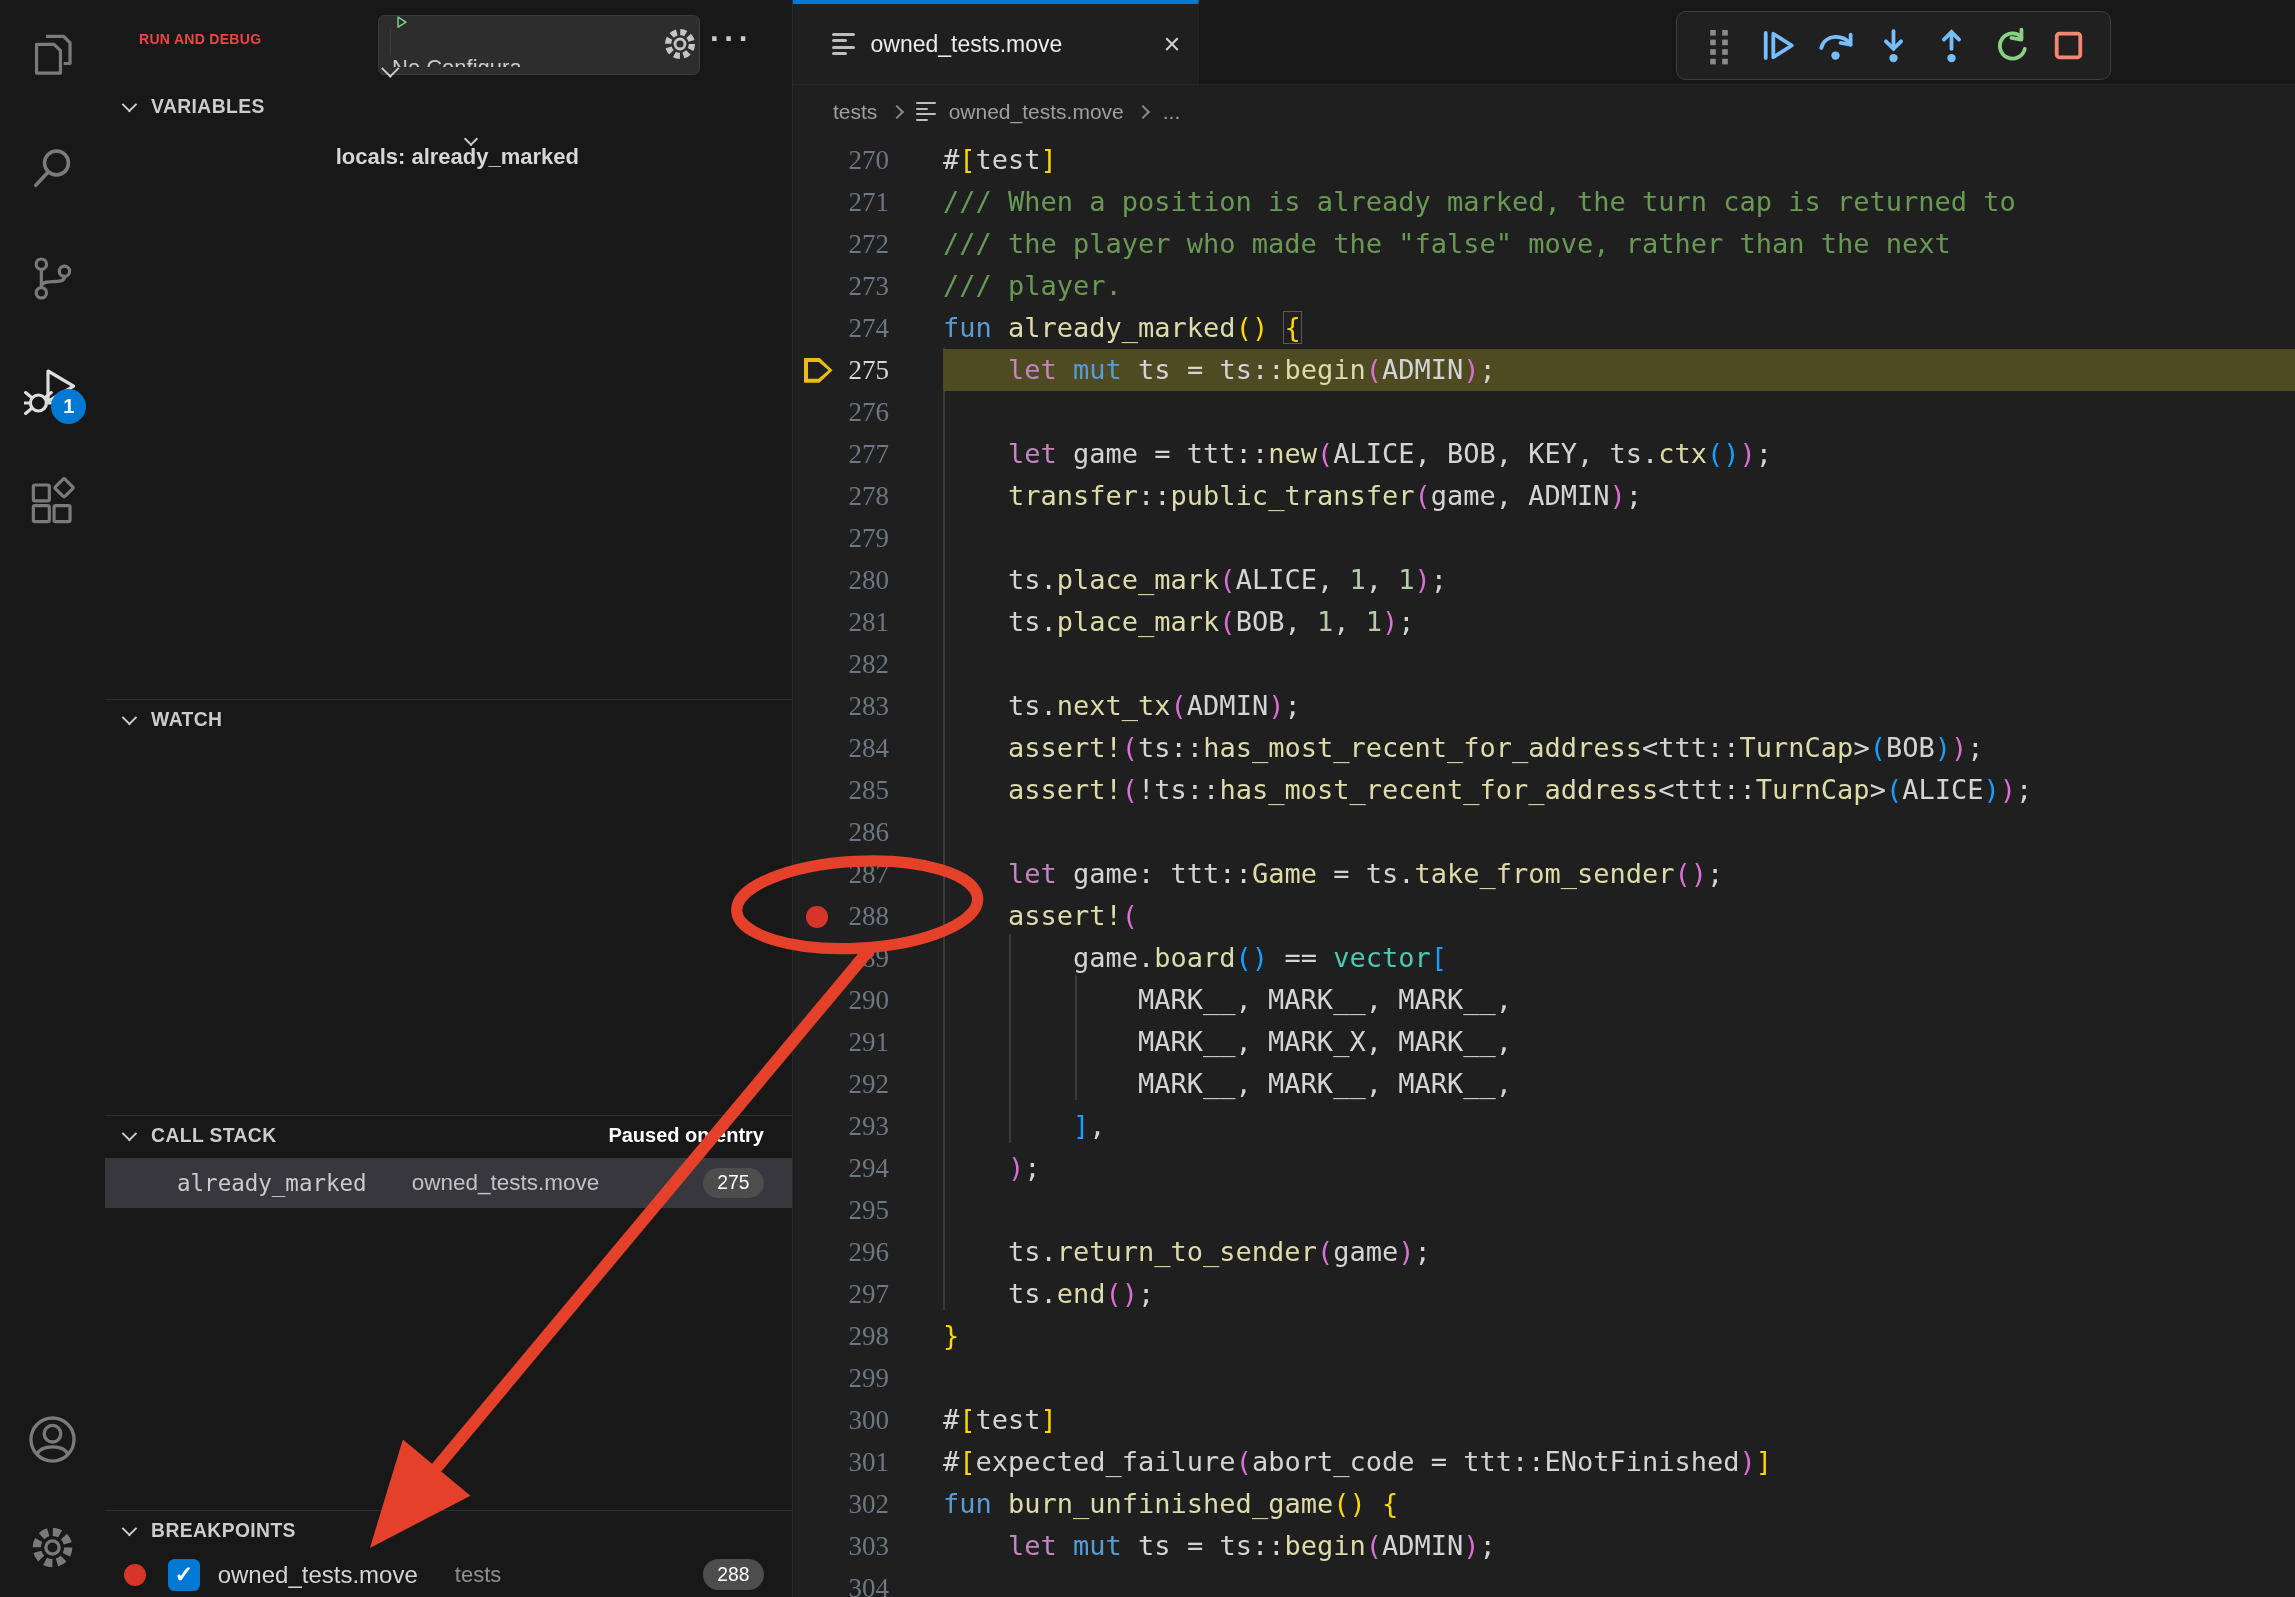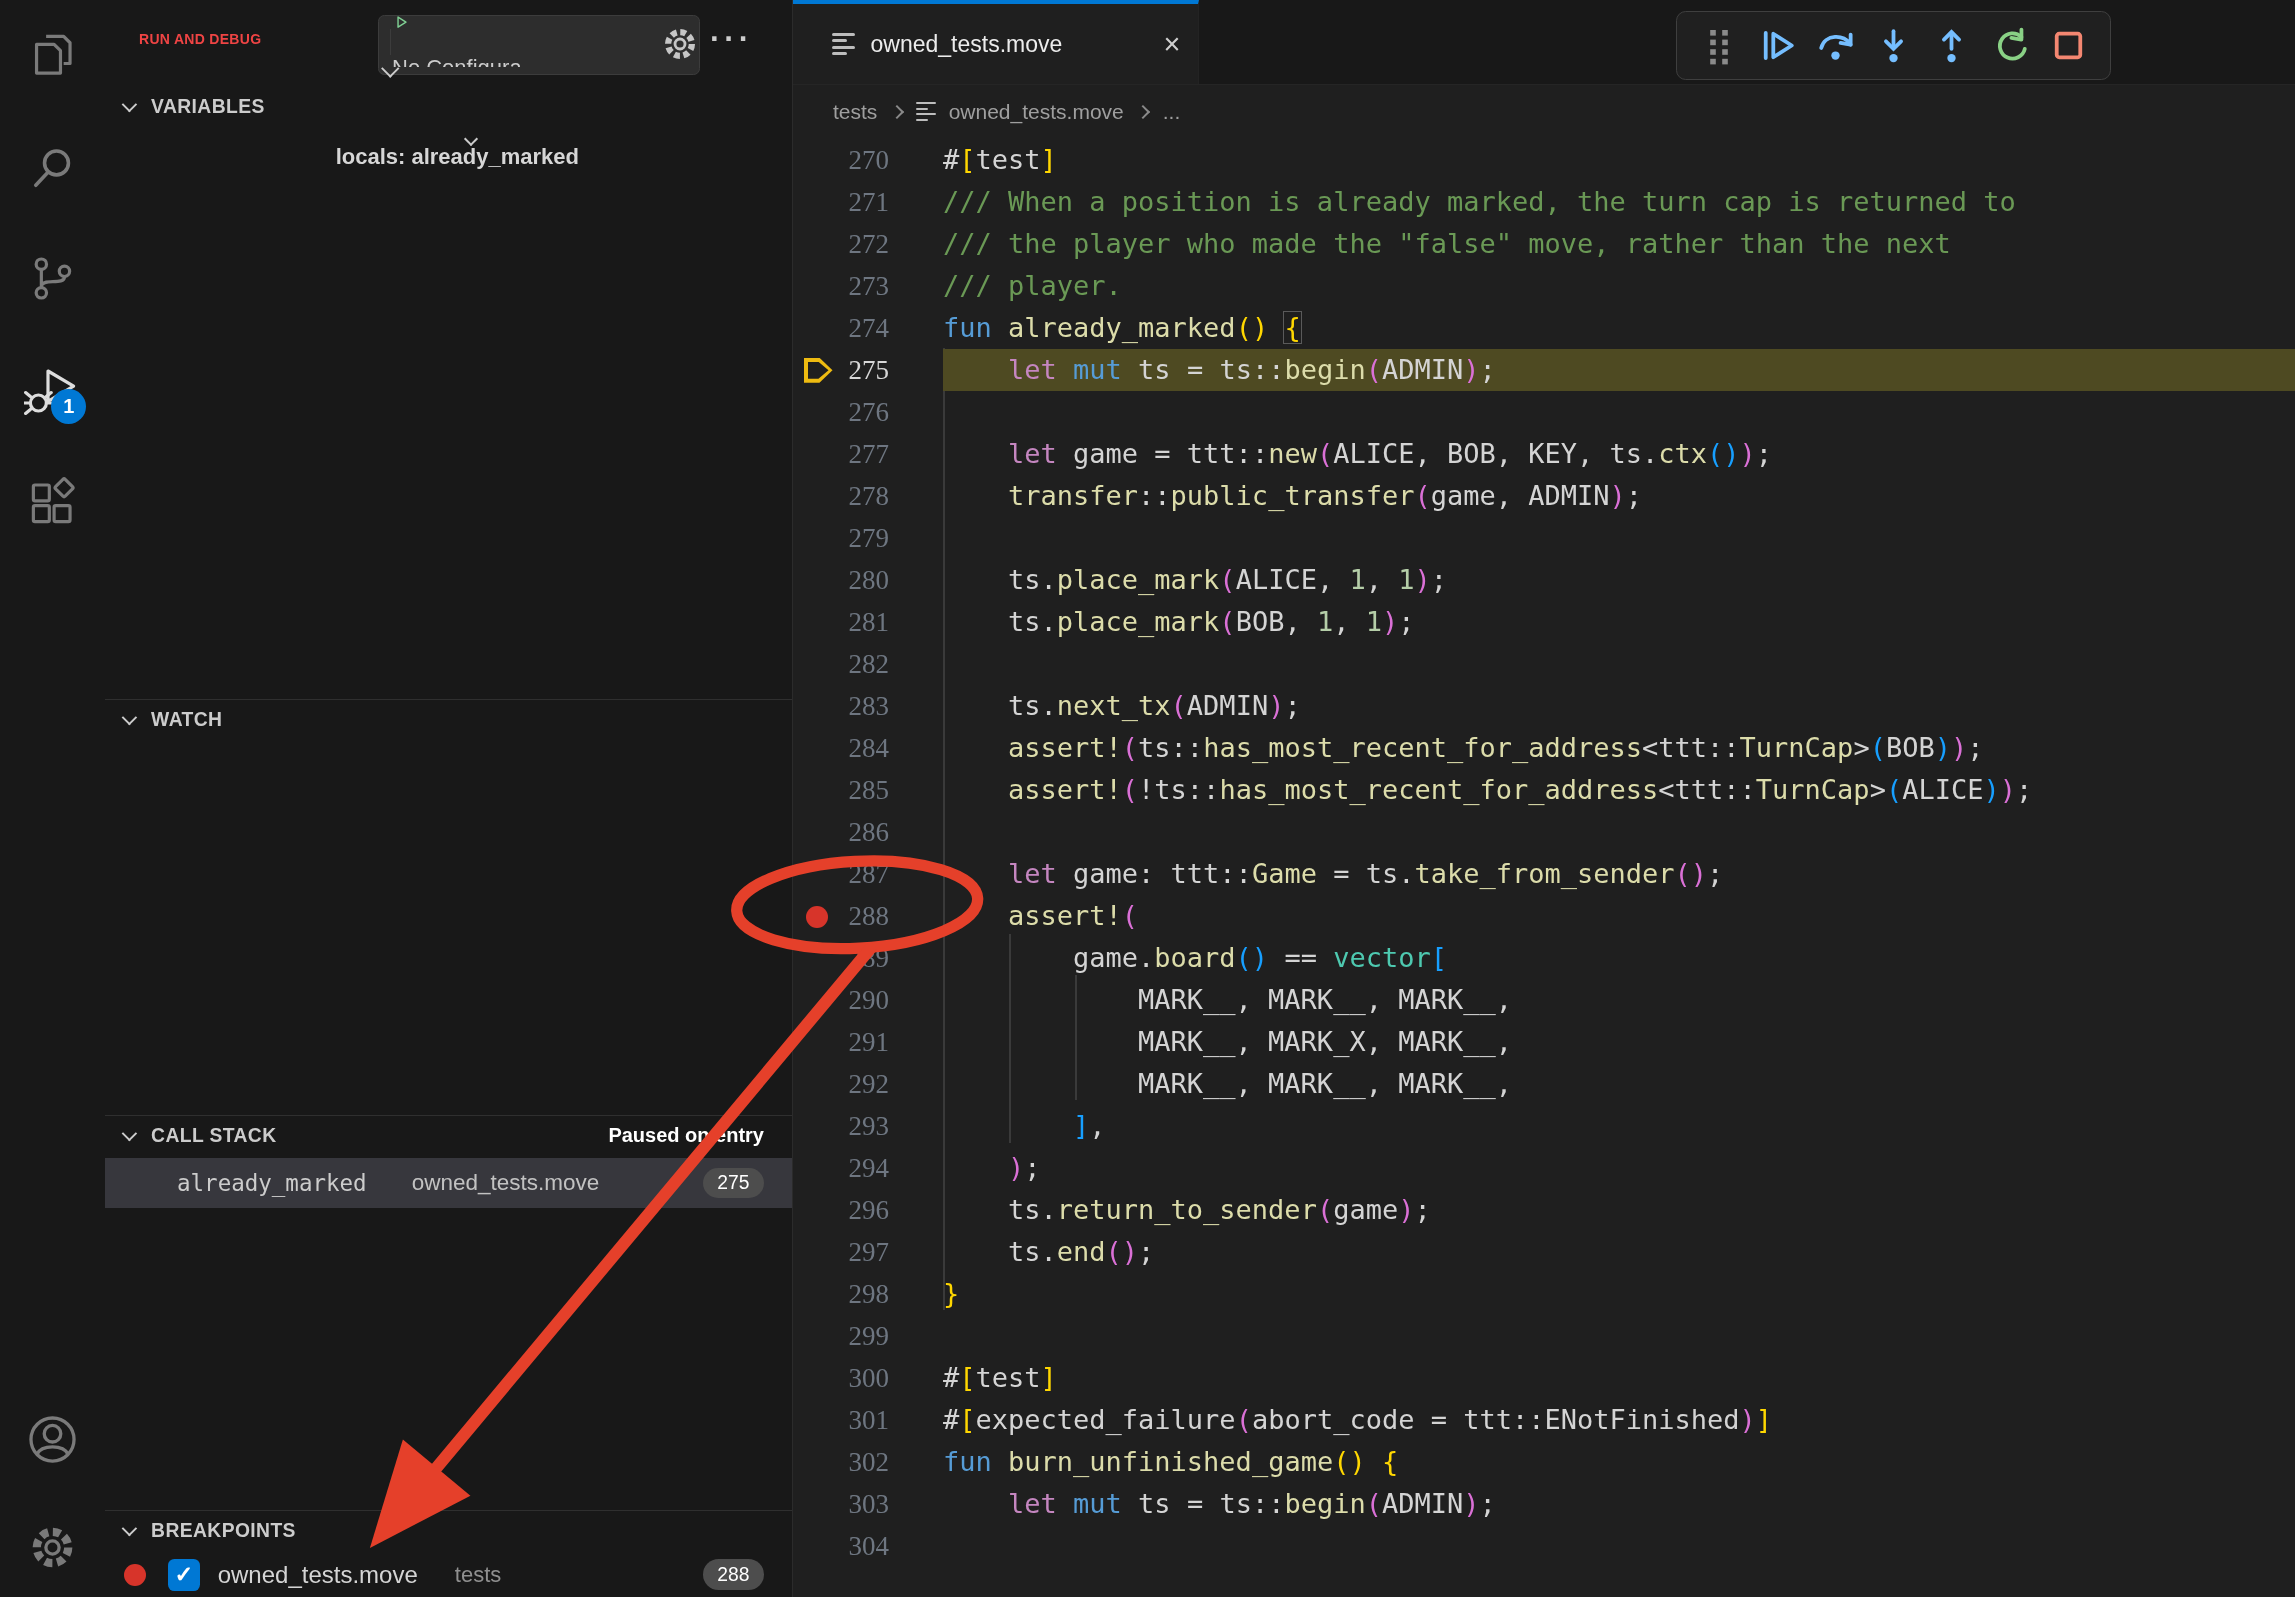--- a/index.html
+++ b/index.html
@@ -426,20 +426,26 @@
           <div class="codeln"><span class="tk-w">        </span><span class="tk-b3">]</span><span class="tk-w">,</span></div>
         </div>
         <div class="crow">
           <div class="gut">
             <span class="ln">294</span>
           </div>
           <div class="codeln"><span class="tk-w">    </span><span class="tk-b2">)</span><span class="tk-w">;</span></div>
         </div>
         <div class="crow">
           <div class="gut">
+            <span class="ln">295</span>
+          </div>
+          <div class="codeln"></div>
+        </div>
+        <div class="crow">
+          <div class="gut">
             <span class="ln">296</span>
           </div>
           <div class="codeln"><span class="tk-w">    ts.</span><span class="tk-fn">return_to_sender</span><span class="tk-b2">(</span><span class="tk-w">game</span><span class="tk-b2">)</span><span class="tk-w">;</span></div>
         </div>
         <div class="crow">
           <div class="gut">
             <span class="ln">297</span>
           </div>
           <div class="codeln"><span class="tk-w">    ts.</span><span class="tk-fn">end</span><span class="tk-b2">()</span><span class="tk-w">;</span></div>
         </div>

